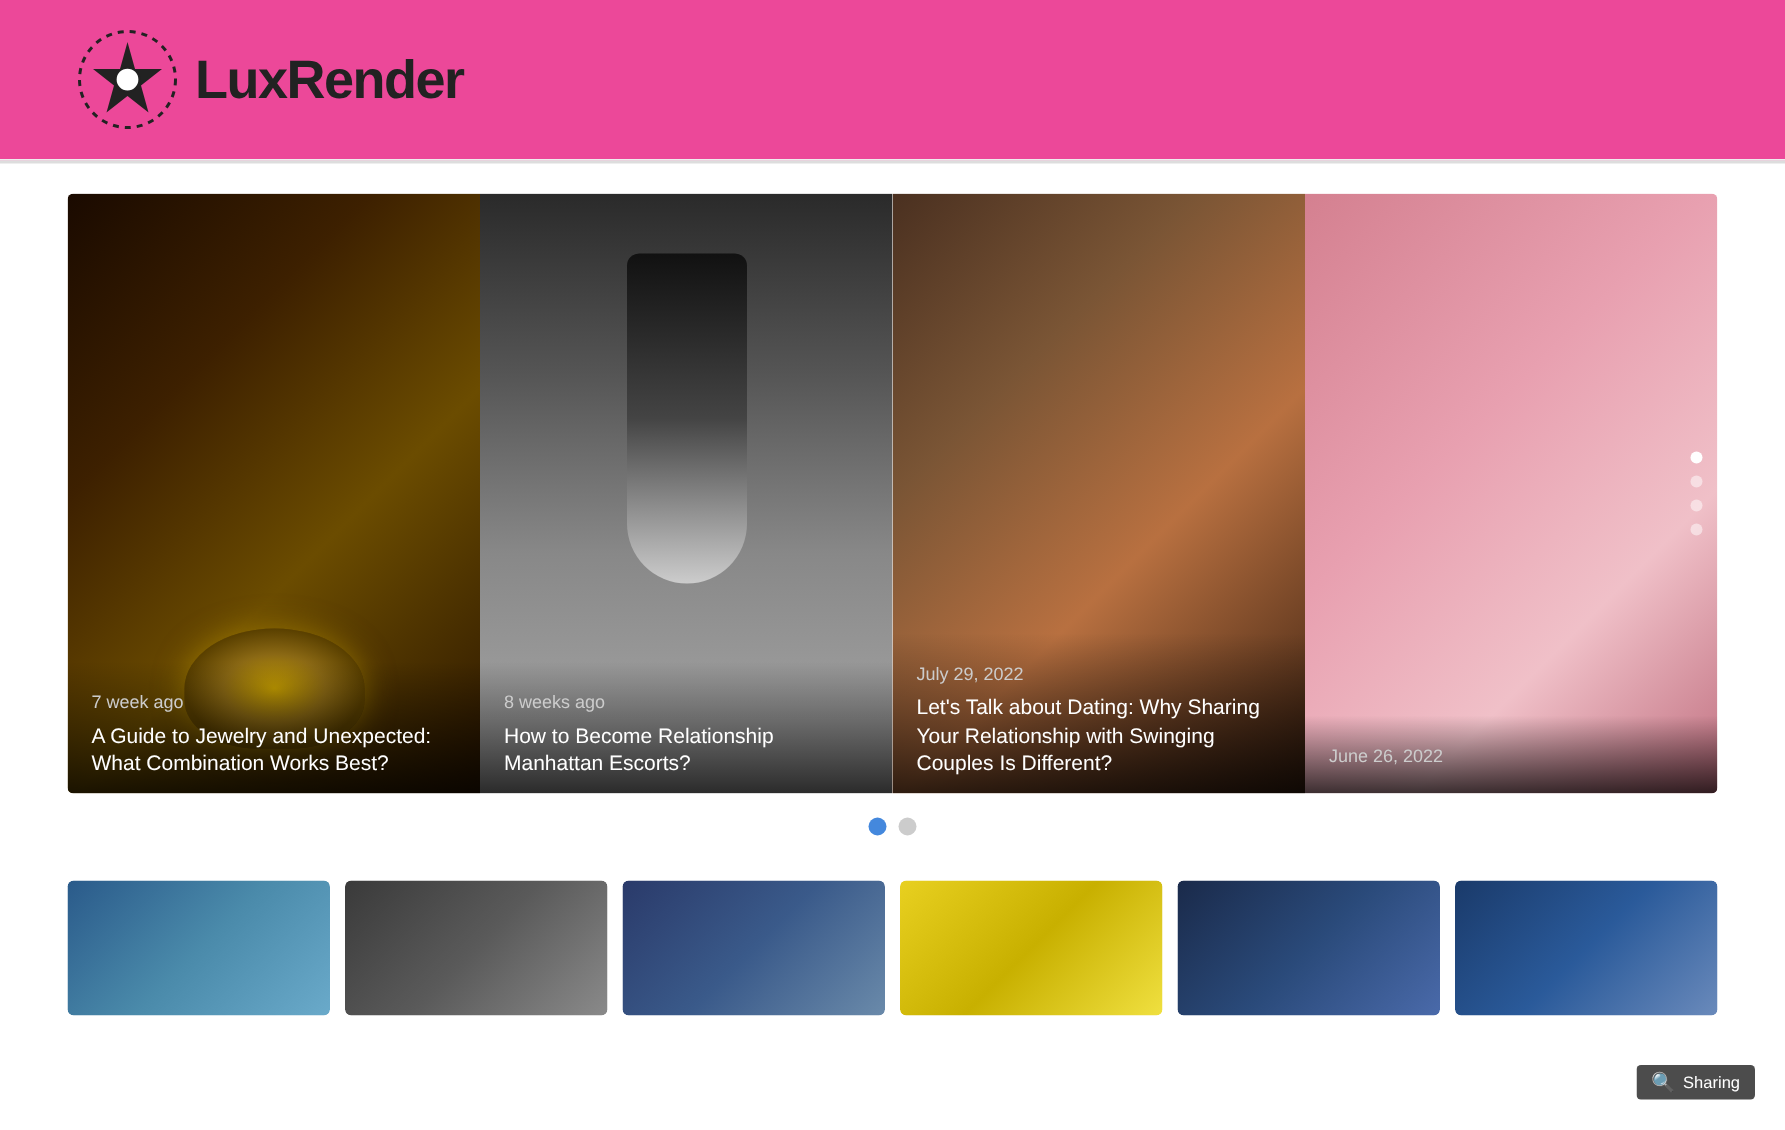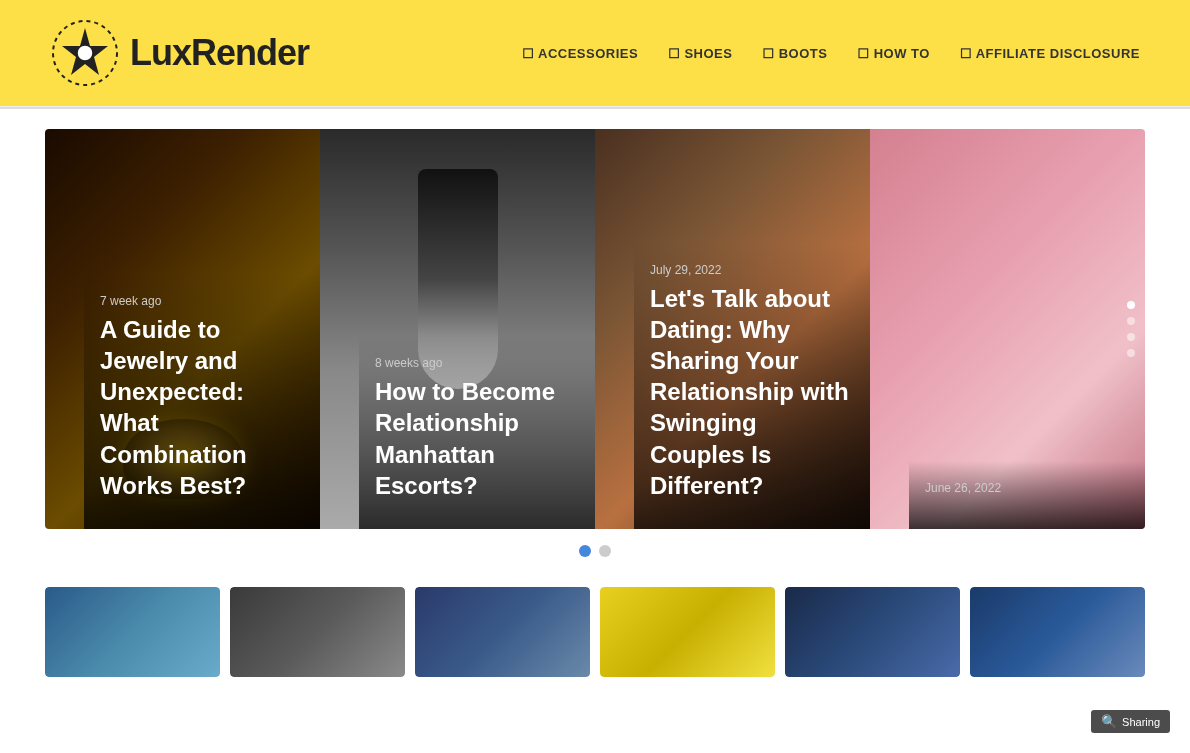--- a/index.html
+++ b/index.html
@@ -5,21 +5,21 @@
     * { margin: 0; padding: 0; box-sizing: border-box; }
     body { font-family: Arial, sans-serif; background: #fff; overflow-x: hidden; }
 
     
     .header {
       display: flex;
       align-items: center;
       justify-content: space-between;
       padding: 18px 50px;
       border-bottom: 1px solid #eee;
-      background: #fde047;
+      background: #ec4899;
     }
     .logo-area {
       display: flex;
       align-items: center;
       gap: 10px;
     }
     .logo-icon {
       width: 70px;
       height: 70px;
     }
@@ -113,31 +113,30 @@
       width: 100%;
       height: 400px;
       background: linear-gradient(135deg, #d48090 0%, #e8a0b0 40%, #f0c0c8 70%, #c07080 100%);
     }
     .card-overlay {
       position: absolute;
       bottom: 0;
       left: 0;
       right: 0;
       background: linear-gradient(transparent, rgba(0,0,0,0.75));
-      padding: 20px 16px 28px 16px;
-      margin-left: 39px;
+      padding: 20px 16px 12px 16px;
     }
     .card-timestamp {
       font-size: 12px;
       color: #ccc;
       margin-bottom: 6px;
     }
     .card-title {
-      font-size: 24px;
-      font-weight: 700;
+      font-size: 14px;
+      font-weight: 400;
       color: #fff;
       line-height: 1.3;
     }
 
     
     .slide-dots-vertical {
       position: absolute;
       right: 10px;
       top: 50%;
       transform: translateY(-50%);
@@ -220,27 +219,20 @@
 
 <header class="header">
   <div class="logo-area">
     <svg class="logo-icon" viewBox="0 0 70 70" xmlns="http://www.w3.org/2000/svg">
       <circle cx="35" cy="35" r="32" fill="none" stroke="#222" stroke-width="2" stroke-dasharray="4 4"></circle>
       <polygon points="35,10 40,28 58,28 44,39 49,57 35,46 21,57 26,39 12,28 30,28" fill="#222"></polygon>
       <circle cx="35" cy="35" r="8" fill="#fff" stroke="#222" stroke-width="1.5"></circle>
     </svg>
     <span class="logo-text">LuxRender</span>
   </div>
-  <nav>
-    <a class="nav-item">☐ ACCESSORIES</a>
-    <a class="nav-item">☐ SHOES</a>
-    <a class="nav-item">☐ BOOTS</a>
-    <a class="nav-item">☐ HOW TO</a>
-    <a class="nav-item">☐ AFFILIATE DISCLOSURE</a>
-  </nav>
 </header>
 
 <div class="divider"></div>
 
 <section class="carousel-section">
   <div class="carousel-grid">
 
     <div class="card">
       <div class="card-img-1"></div>
       <div class="card-overlay">

